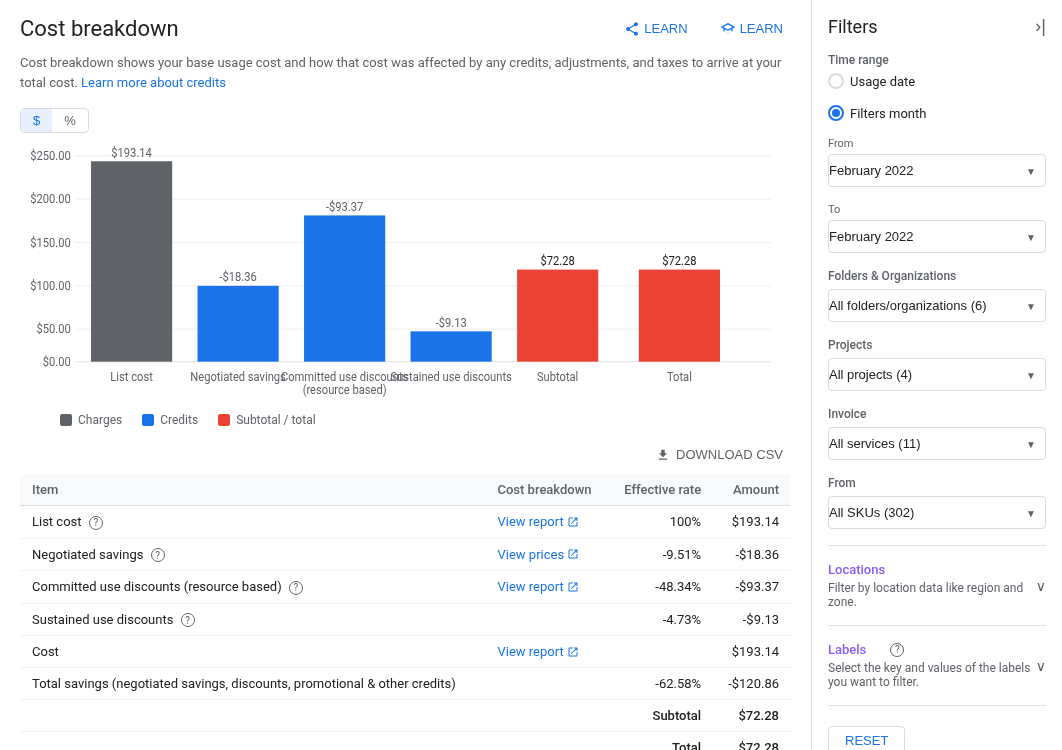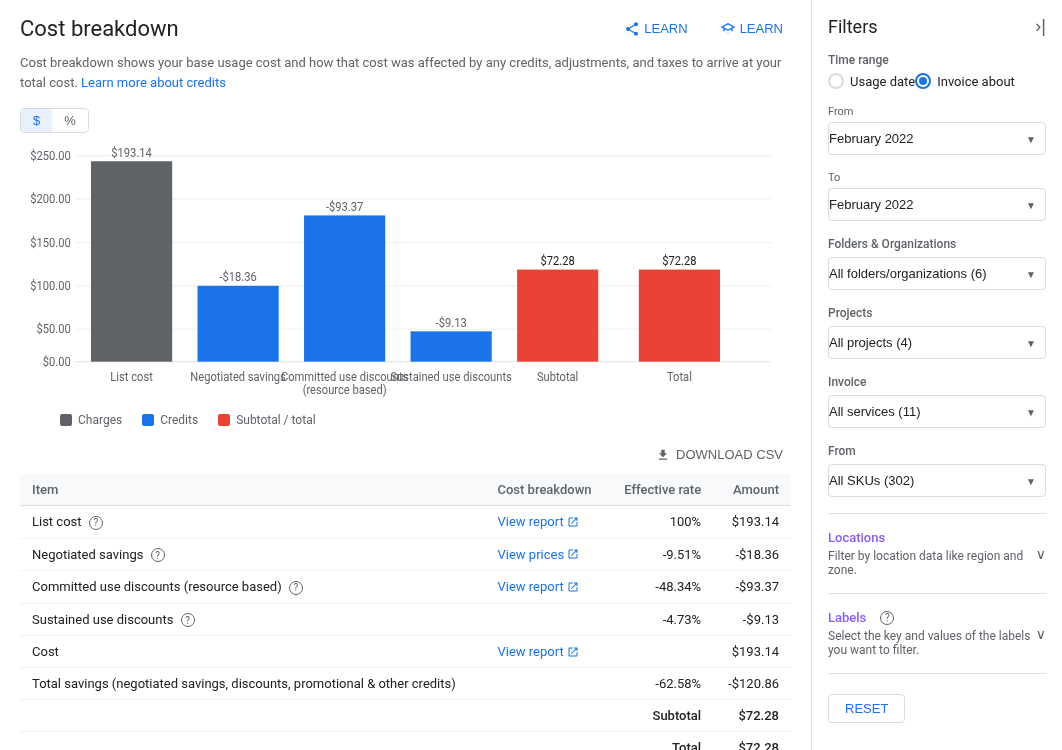--- a/index.html
+++ b/index.html
@@ -47,21 +47,21 @@
     .view-link { color: #1a73e8; text-decoration: none; font-size: 13px; display: inline-flex; align-items: center; gap: 3px; cursor: pointer; }
     .help-icon { display: inline-flex; align-items: center; justify-content: center; width: 14px; height: 14px; border-radius: 50%; border: 1px solid #5f6368; color: #5f6368; font-size: 10px; margin-left: 4px; cursor: pointer; }
     .subtotal-row td { font-weight: 500; border-top: 1px solid #e0e0e0; }
 
     
     .filters-title { font-size: 18px; font-weight: 400; margin-bottom: 16px; display: flex; align-items: center; justify-content: space-between; }
     .filters-collapse-btn { cursor: pointer; color: #5f6368; border: none; background: none; font-size: 18px; }
     
     .filter-section { margin-bottom: 16px; }
     .filter-label { font-size: 12px; color: #5f6368; margin-bottom: 6px; font-weight: 500; }
-    .radio-group { display: flex; margin-bottom: 12px; }
+    .radio-group { display: flex; gap: 16px; margin-bottom: 12px; flex-direction: column; }
     .radio-item { display: flex; align-items: center; gap: 6px; font-size: 13px; cursor: pointer; }
     .radio-circle { width: 16px; height: 16px; border-radius: 50%; border: 2px solid #dadce0; display: flex; align-items: center; justify-content: center; }
     .radio-circle.selected { border-color: #1a73e8; }
     .radio-circle.selected::after { content: ''; width: 8px; height: 8px; border-radius: 50%; background: #1a73e8; }
 
     .filter-select { width: 100%; padding: 8px 0; border: 1px solid #dadce0; border-radius: 4px; font-size: 13px; color: #202124; background: #fff; cursor: pointer; appearance: none; -webkit-appearance: none; position: relative; }
     .select-wrapper { position: relative; }
     .select-wrapper::after { content: '▼'; position: absolute; right: 10px; top: 50%; transform: translateY(-50%); font-size: 10px; color: #5f6368; pointer-events: none; }
 
     .filter-divider { border: none; border-top: 1px solid #e0e0e0; margin: 12px 0; }
@@ -283,21 +283,21 @@
 
   <div class="filter-section">
     <div class="filter-label">Time range</div>
     <div class="radio-group">
       <label class="radio-item">
         <div class="radio-circle"></div>
         <span>Usage date</span>
       </label>
       <label class="radio-item">
         <div class="radio-circle selected"></div>
-        <span>Invoice about</span>
+        <span>Filters month</span>
       </label>
     </div>
   </div>
 
   <div class="filter-section">
     <div class="from-to-label">From</div>
     <div class="select-wrapper">
       <select class="filter-select">
         <option>February 2022</option>
       </select>
@@ -356,21 +356,21 @@
       <div class="collapsible-filter-label">Locations</div>
       <div class="collapsible-sub">Filter by location data like region and zone.</div>
     </div>
     <span class="chevron">∨</span>
   </div>
 
   <hr class="filter-divider">
 
   <div class="collapsible-filter">
     <div>
-      <div style="display:flex;align-items:center;gap:10px;">
+      <div style="display:flex;align-items:center;gap:20px;">
         <span class="collapsible-filter-label">Labels</span>
         <span class="help-icon">?</span>
       </div>
       <div class="collapsible-sub">Select the key and values of the labels you want to filter.</div>
     </div>
     <span class="chevron">∨</span>
   </div>
 
   <hr class="filter-divider">
 

